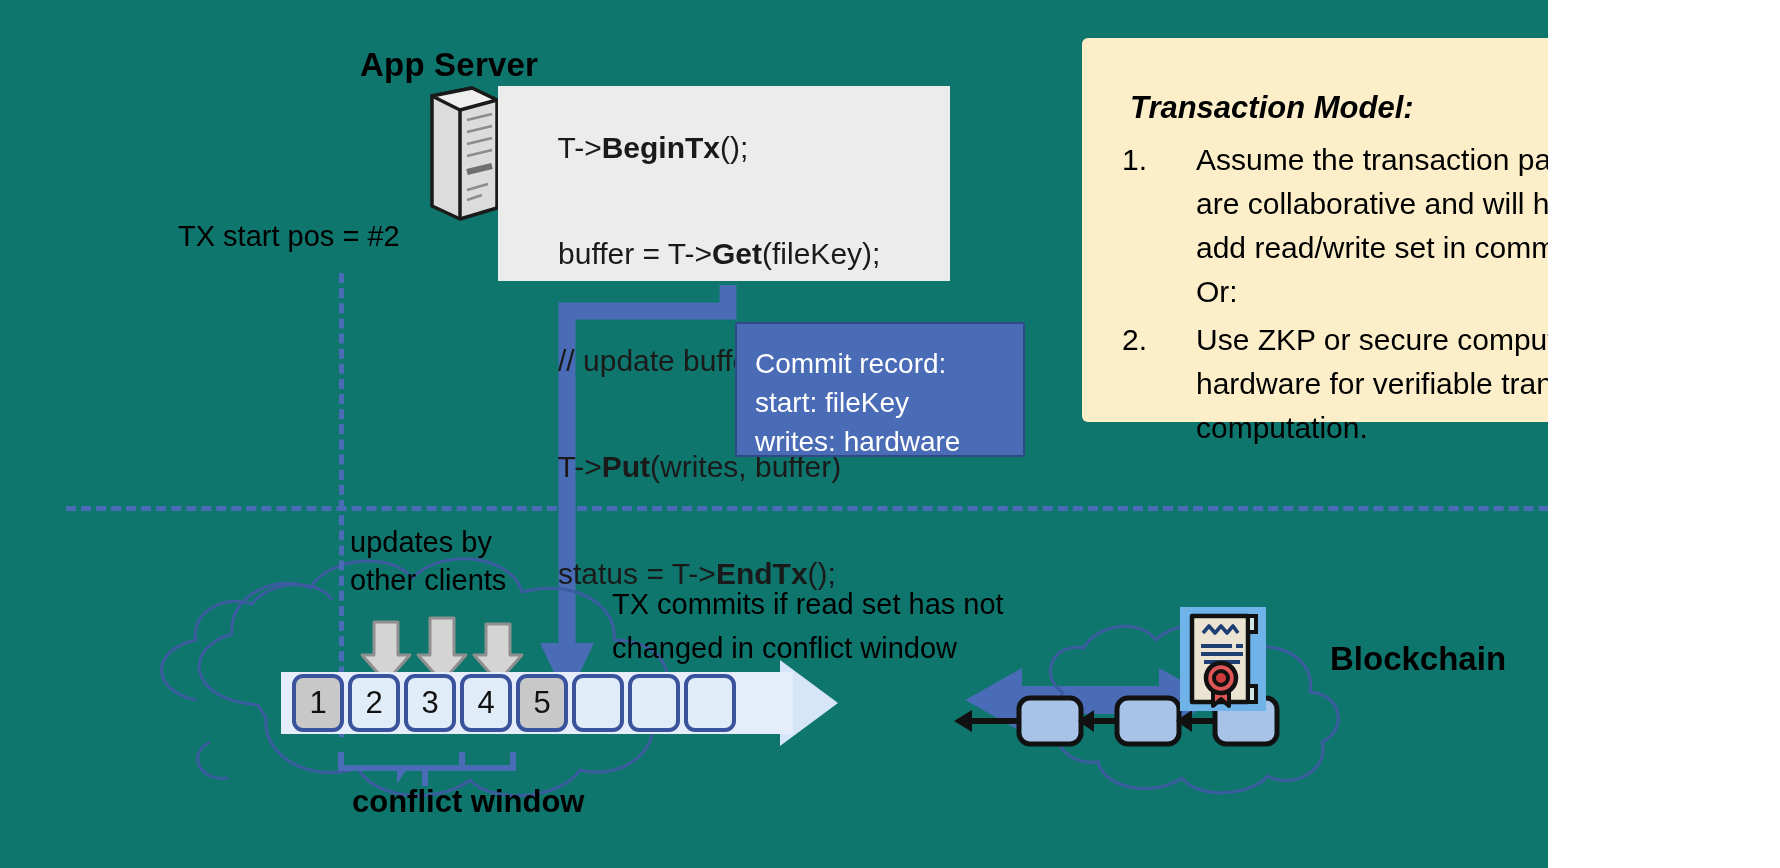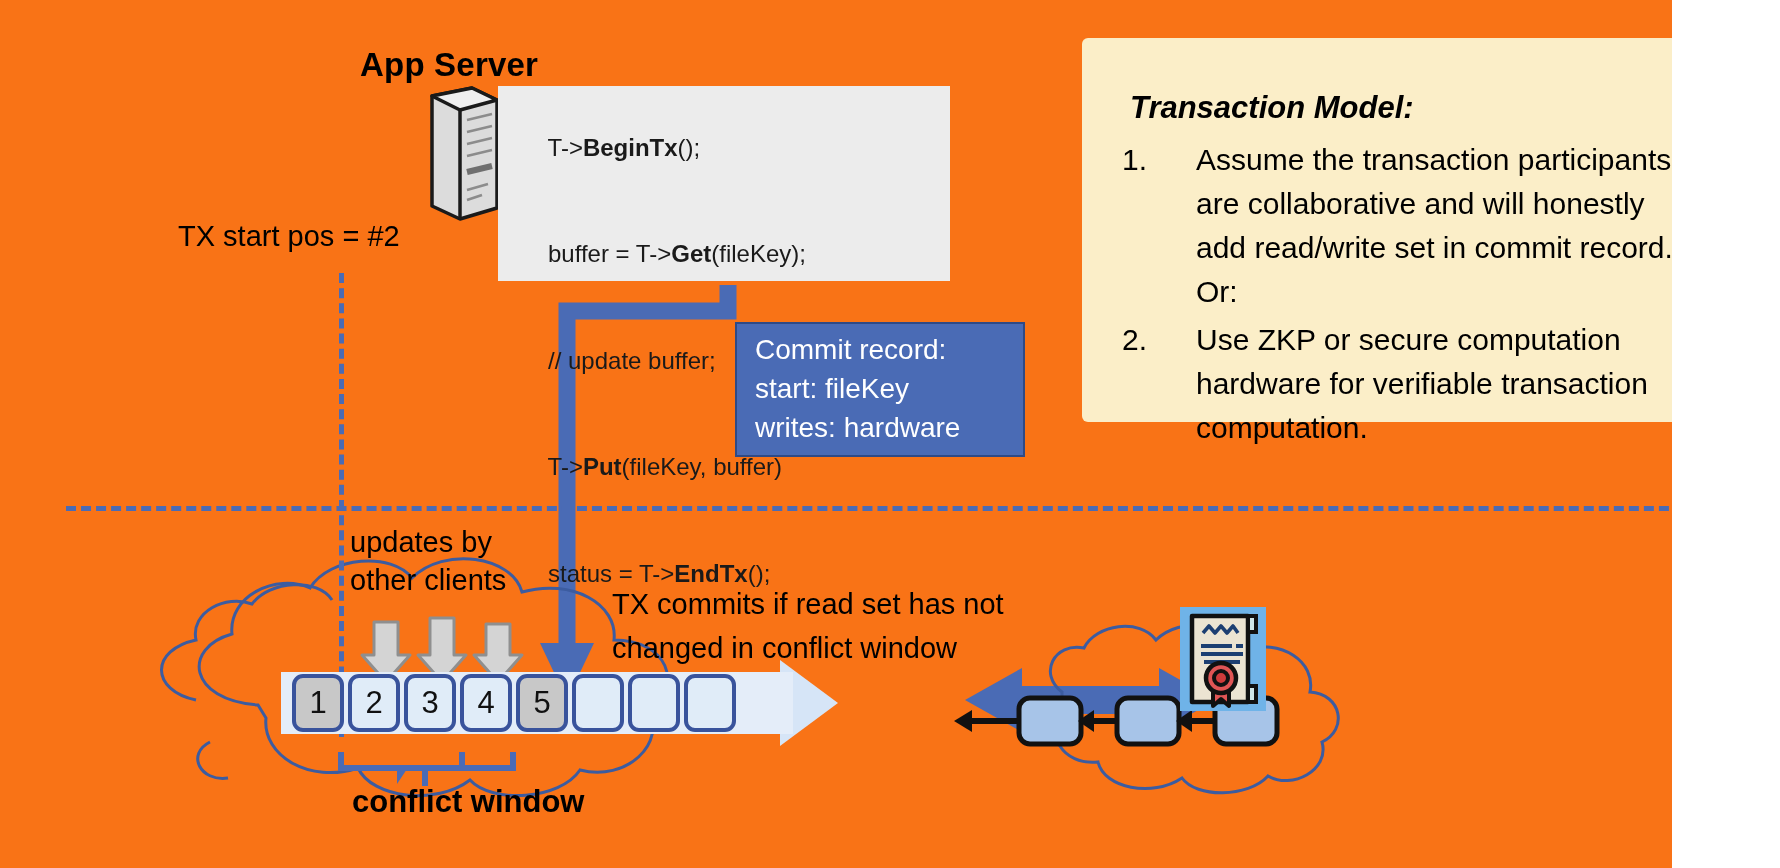--- a/index.html
+++ b/index.html
@@ -2,65 +2,65 @@
 <html><head>
 <meta charset="utf-8">
 <style>
   html,body{margin:0;padding:0;background:#ffffff;}
   body{
     font-family:"Liberation Sans","DejaVu Sans",sans-serif;
     -webkit-font-smoothing:antialiased;
   }
   #stage{
     position:relative;
-    width:1672px;
+    width:1548px;
     height:868px;
     overflow:hidden;
-    background:#f97316;
+    background:#0f766e;
   }
   .abs{position:absolute;}
   .nosel{user-select:none;}
 
   
   #app-server-title{
     left:360px; top:46px;
     font-size:33px; font-weight:bold; color:#000;
     letter-spacing:.2px;
   }
 
   
   #code-panel{
     left:498px; top:86px;
     width:452px; height:195px;
     background:#ececec;
     padding:8px 0 0 10px;
     box-sizing:border-box;
   }
   .code-line{
-    font-size:24px;
+    font-size:30px;
     line-height:35.5px;
     color:#1a1a1a;
     white-space:pre;
   }
   .code-line b{font-weight:bold;}
 
   
   #tx-start-label{
     left:178px; top:220px;
     font-size:29px; color:#000;
   }
 
   
   #commit-record{
     left:735px; top:322px;
     width:290px; height:135px;
     background:#4a6bb5;
     border:2px solid #2f4a86;
     box-sizing:border-box;
-    padding:6px 0 0 18px;
+    padding:20px 0 0 18px;
   }
   #commit-record .cr-line{
     color:#ffffff;
     font-size:28px;
     line-height:39px;
     white-space:pre;
   }
 
   
   #tx-model{
@@ -251,21 +251,21 @@
     <div class="code-line">
       <span>T-&gt;</span><b>BeginTx</b><span>();</span>
     </div>
     <div class="code-line">
       <span>buffer = T-&gt;</span><b>Get</b><span>(fileKey);</span>
     </div>
     <div class="code-line">
       <span>// update buffer;</span><b></b><span></span>
     </div>
     <div class="code-line">
-      <span>T-&gt;</span><b>Put</b><span>(fileKey, buffer)</span>
+      <span>T-&gt;</span><b>Put</b><span>(writes, buffer)</span>
     </div>
     <div class="code-line">
       <span>status = T-&gt;</span><b>EndTx</b><span>();</span>
     </div>
   </div>
 
   <div class="abs nosel" id="tx-start-label">TX start pos = #2</div>
 
   <div class="abs" id="sep-horizontal"></div>
   <div class="abs" id="tx-start-line"></div>
@@ -289,20 +289,21 @@
       </div>
     </div>
   </div>
 
   <div class="abs nosel" id="updates-label" style="white-space:pre-line;">updates by
 other clients</div>
 
   <div class="abs nosel" id="commit-cond-label" style="white-space:pre-line;">TX commits if read set has not
 changed in conflict window</div>
 
+  <div class="abs nosel" id="blockchain-label">Blockchain</div>
 
   <div class="abs nosel" id="conflict-window-label">conflict window</div>
 
   <div class="abs" id="log-track"></div>
 
   <div class="log-box filled" style="left:292px">1</div>
   <div class="log-box empty" style="left:348px">2</div>
   <div class="log-box empty" style="left:404px">3</div>
   <div class="log-box empty" style="left:460px">4</div>
   <div class="log-box filled" style="left:516px">5</div>

